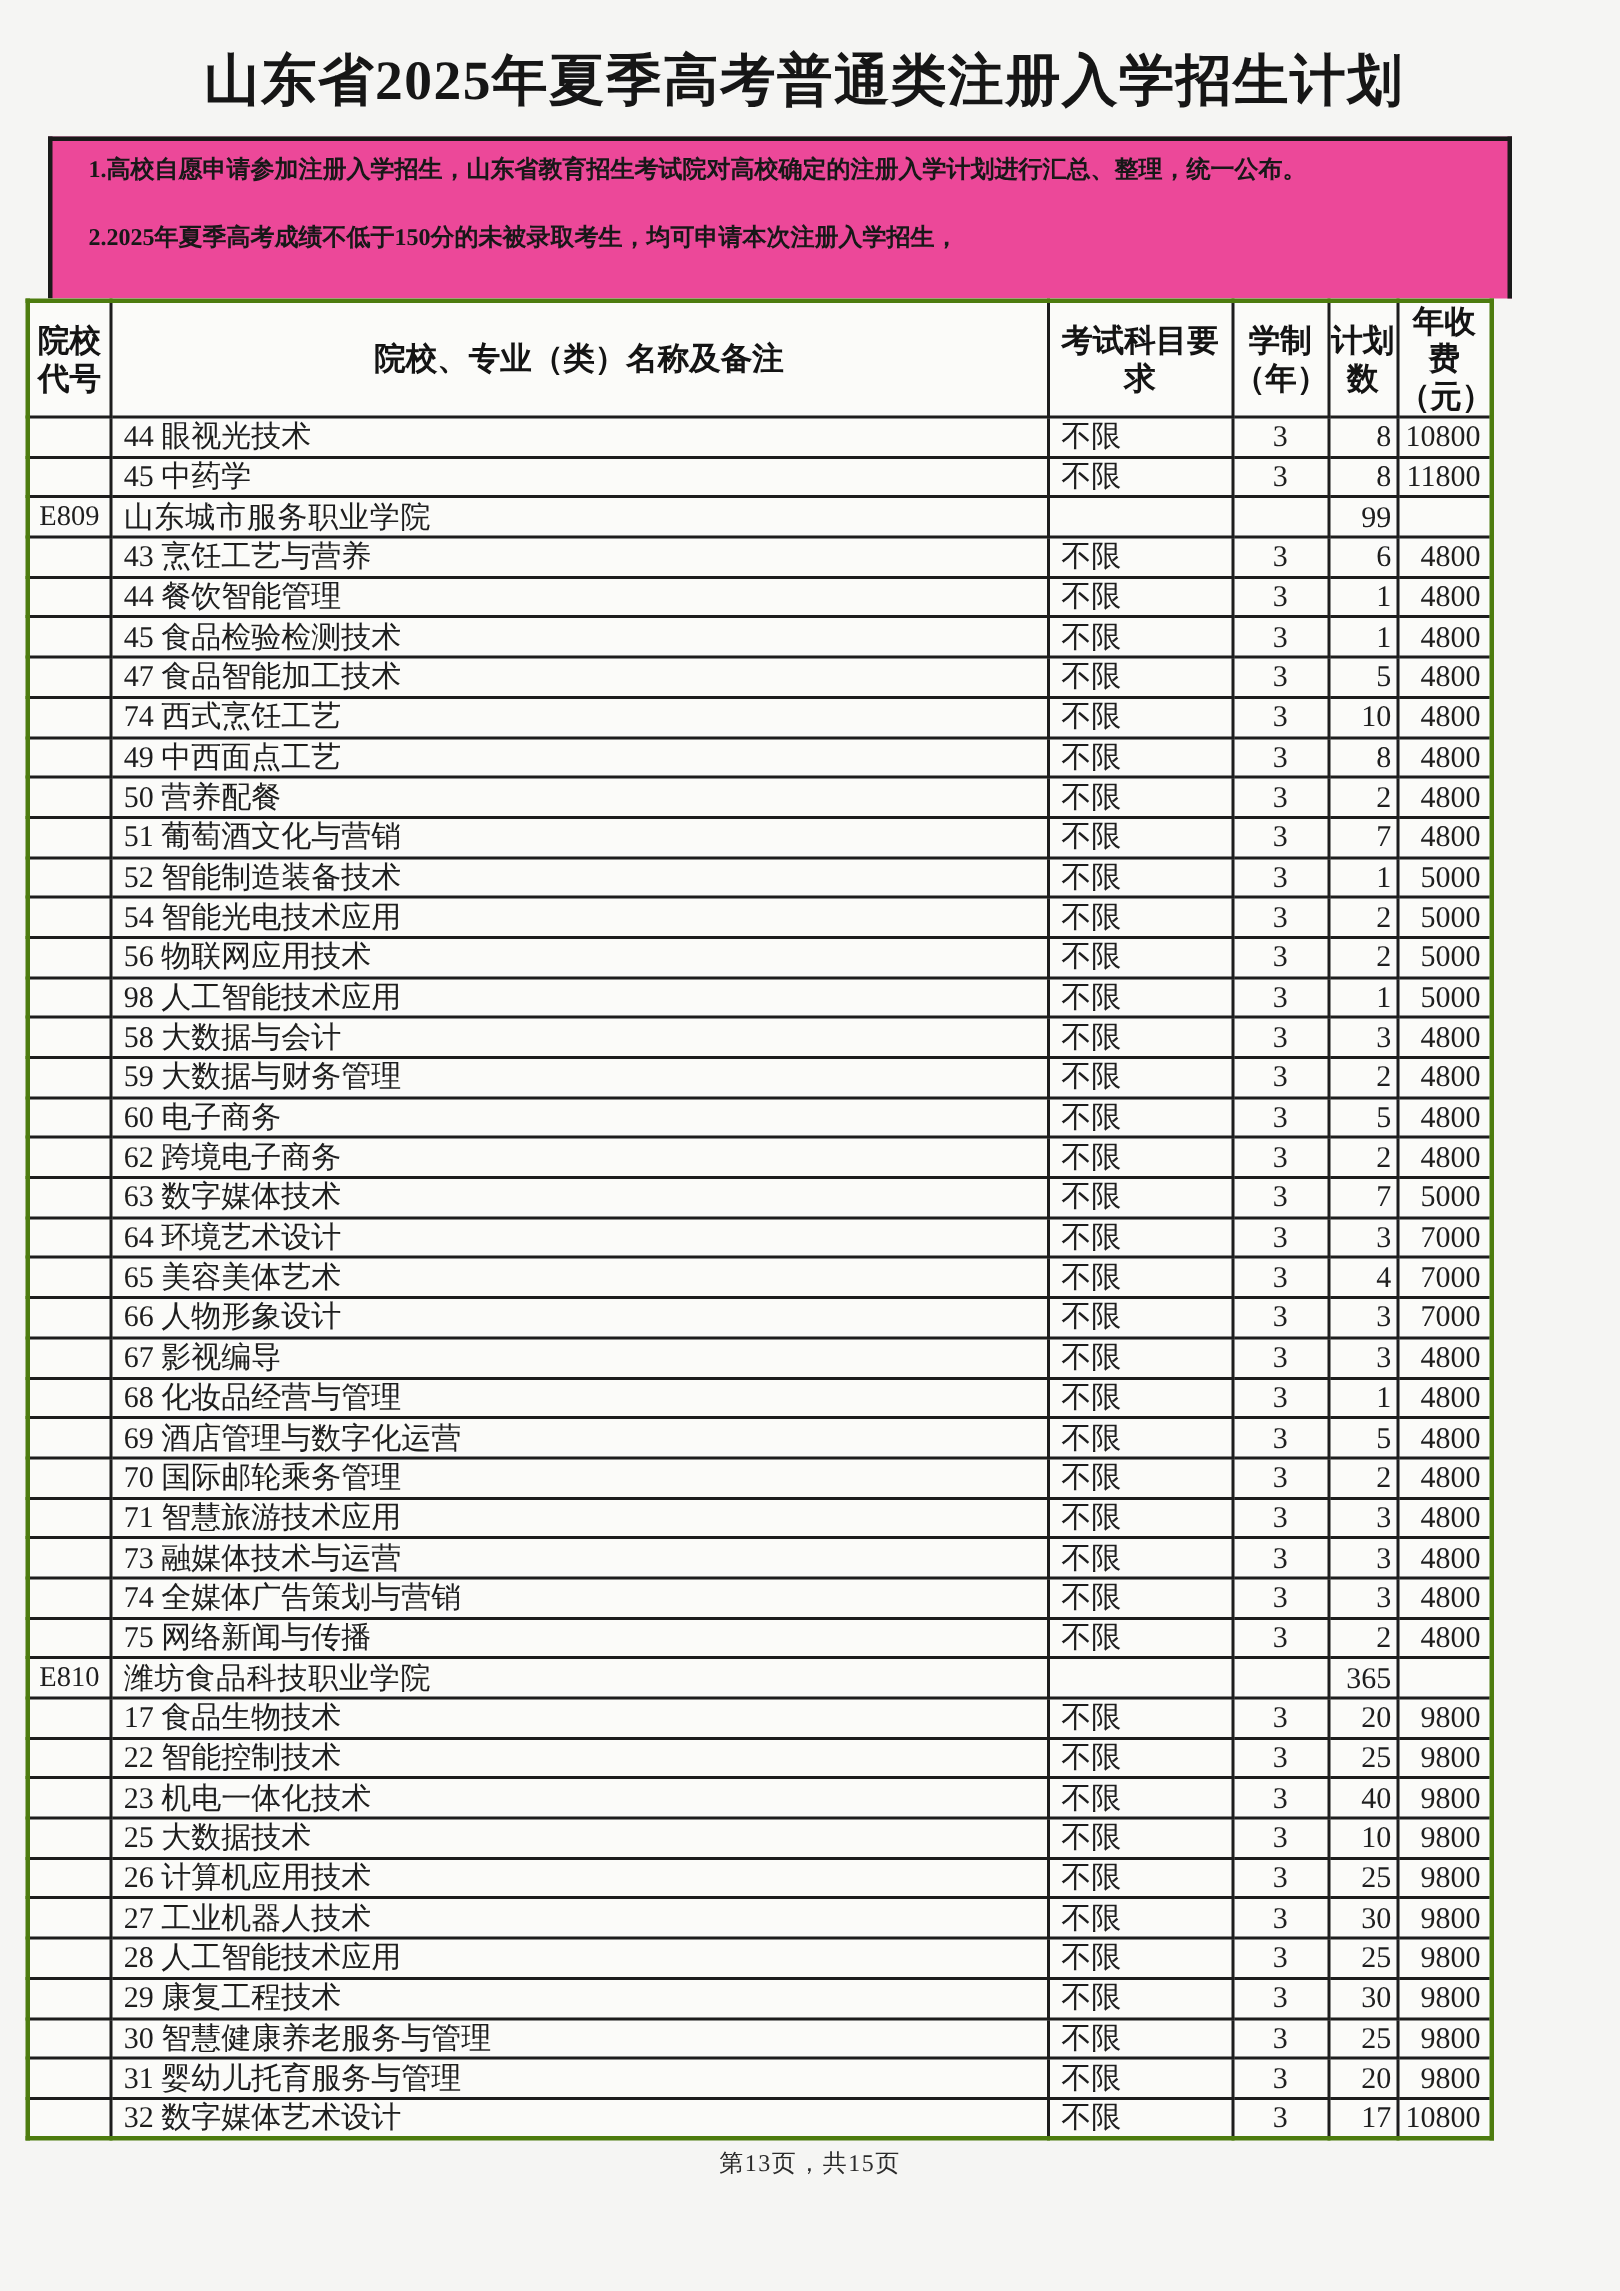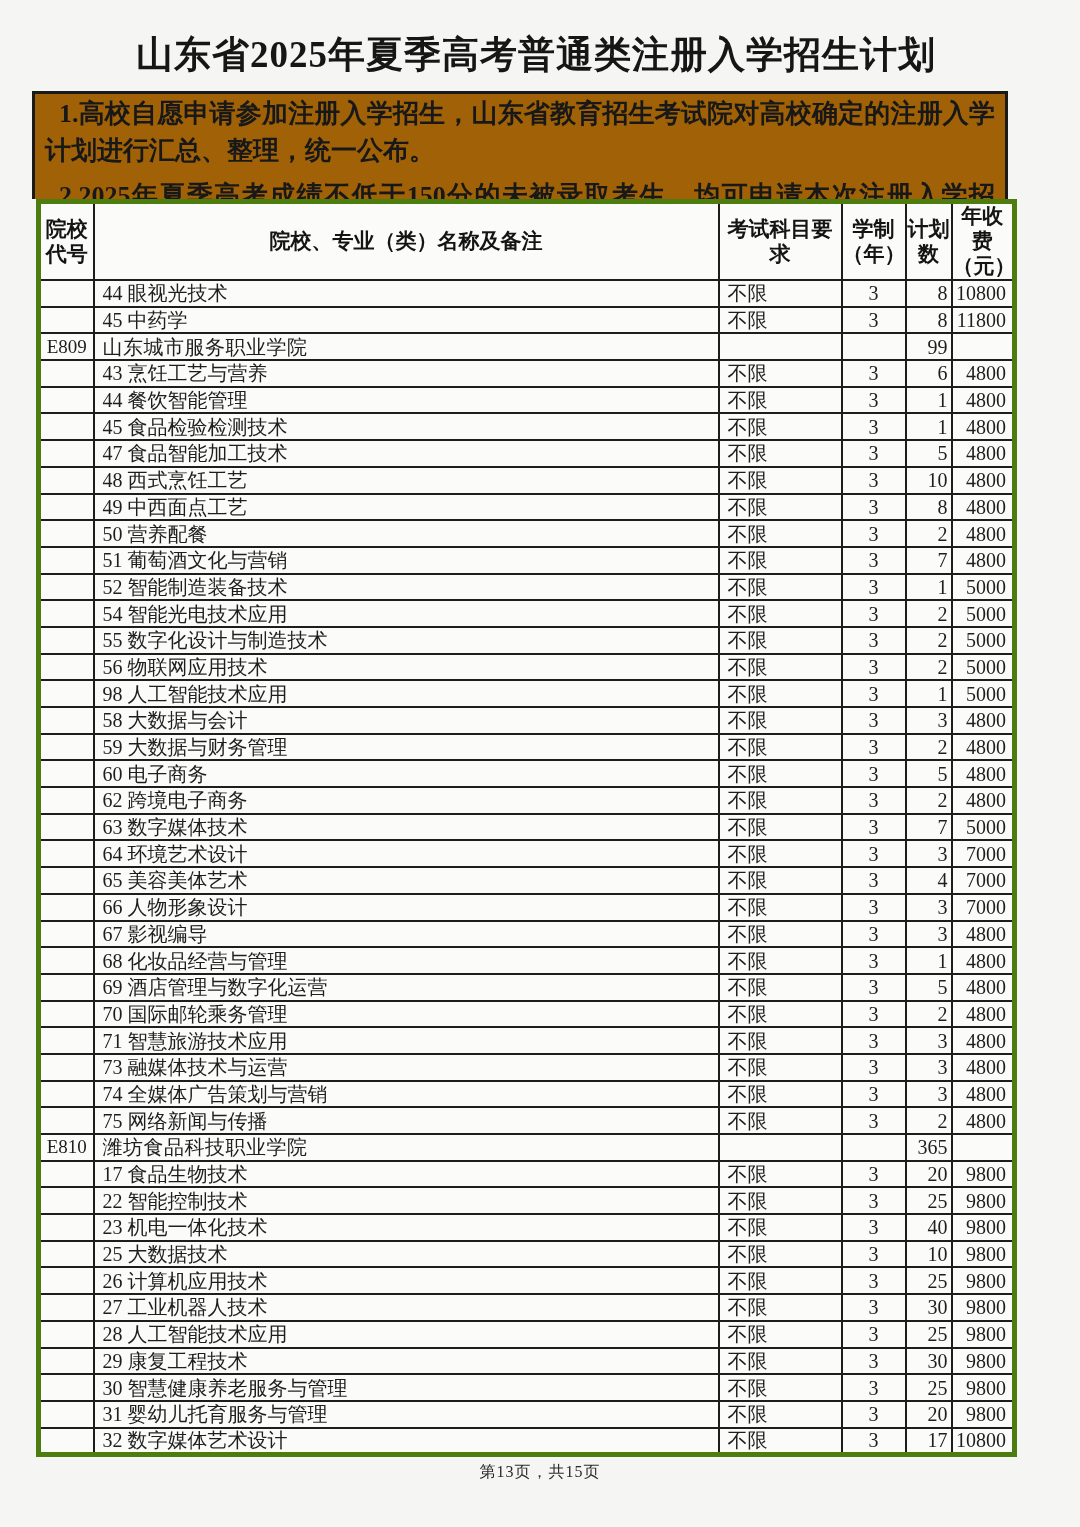--- a/index.html
+++ b/index.html
@@ -24,35 +24,35 @@
   }
 
   .notice-box {
     margin: 13px 0 0 32px;
     width: 950px;
     height: 104px;
     padding: 1px 10px 0 10px;
     border: 3px solid #1a1a1a;
     border-bottom: none;
     overflow: hidden;
-    font-size: 26px;
+    font-size: 16px;
     font-weight: bold;
     line-height: 37px;
     color: #181818;
-    background: #a16207;
+    background: #ec4899;
   }
   .notice-box p { margin: 0; text-align: justify; text-indent: 14px; }
   .notice-box .p2 { margin-top: 8px; }
 
   table.plan-table {
-    margin-left: 36px;
+    margin-left: 17px;
     width: 976px;
     border-collapse: collapse;
     table-layout: fixed;
-    border: 5px solid #4d7c0f;
+    border: 3px solid #4d7c0f;
     background: #fbfbf9;
   }
   .plan-table th, .plan-table td {
     border: 2px solid #1d1d1d;
     overflow: hidden;
   }
   .plan-table thead tr { height: 53px; }
   .plan-table th {
     font-size: 21px;
     font-weight: bold;
@@ -183,21 +183,21 @@
     <td class="c-code"></td>
     <td class="c-name">47 食品智能加工技术</td>
     <td class="c-req">不限</td>
     <td class="c-years">3</td>
     <td class="c-plan">5</td>
     <td class="c-fee">4800</td>
   </tr>
 
   <tr>
     <td class="c-code"></td>
-    <td class="c-name">48 西式烹饪工艺</td>
+    <td class="c-name">74 西式烹饪工艺</td>
     <td class="c-req">不限</td>
     <td class="c-years">3</td>
     <td class="c-plan">10</td>
     <td class="c-fee">4800</td>
   </tr>
 
   <tr>
     <td class="c-code"></td>
     <td class="c-name">49 中西面点工艺</td>
     <td class="c-req">不限</td>
@@ -235,28 +235,20 @@
 
   <tr>
     <td class="c-code"></td>
     <td class="c-name">54 智能光电技术应用</td>
     <td class="c-req">不限</td>
     <td class="c-years">3</td>
     <td class="c-plan">2</td>
     <td class="c-fee">5000</td>
   </tr>
 
-  <tr>
-    <td class="c-code"></td>
-    <td class="c-name">55 数字化设计与制造技术</td>
-    <td class="c-req">不限</td>
-    <td class="c-years">3</td>
-    <td class="c-plan">2</td>
-    <td class="c-fee">5000</td>
-  </tr>
 
   <tr>
     <td class="c-code"></td>
     <td class="c-name">56 物联网应用技术</td>
     <td class="c-req">不限</td>
     <td class="c-years">3</td>
     <td class="c-plan">2</td>
     <td class="c-fee">5000</td>
   </tr>
 

